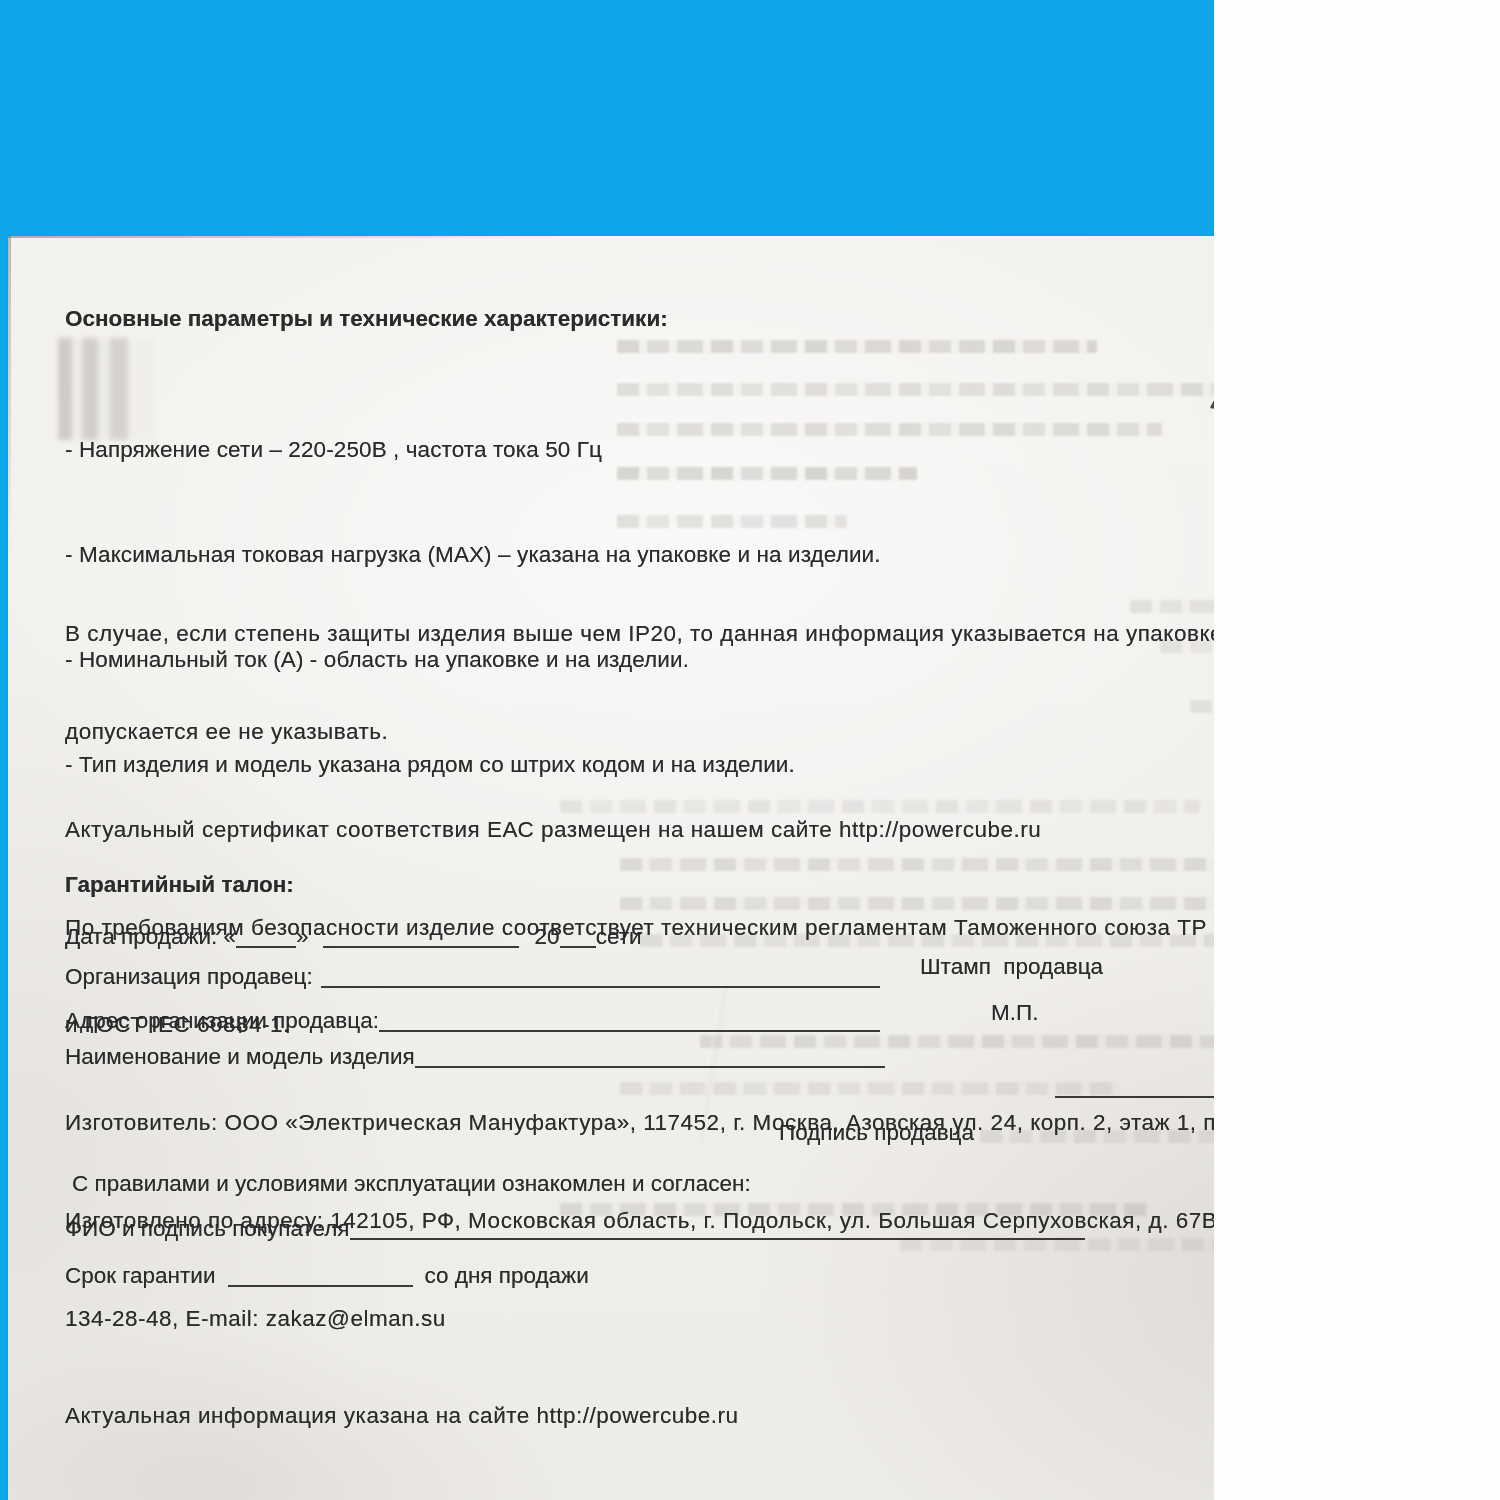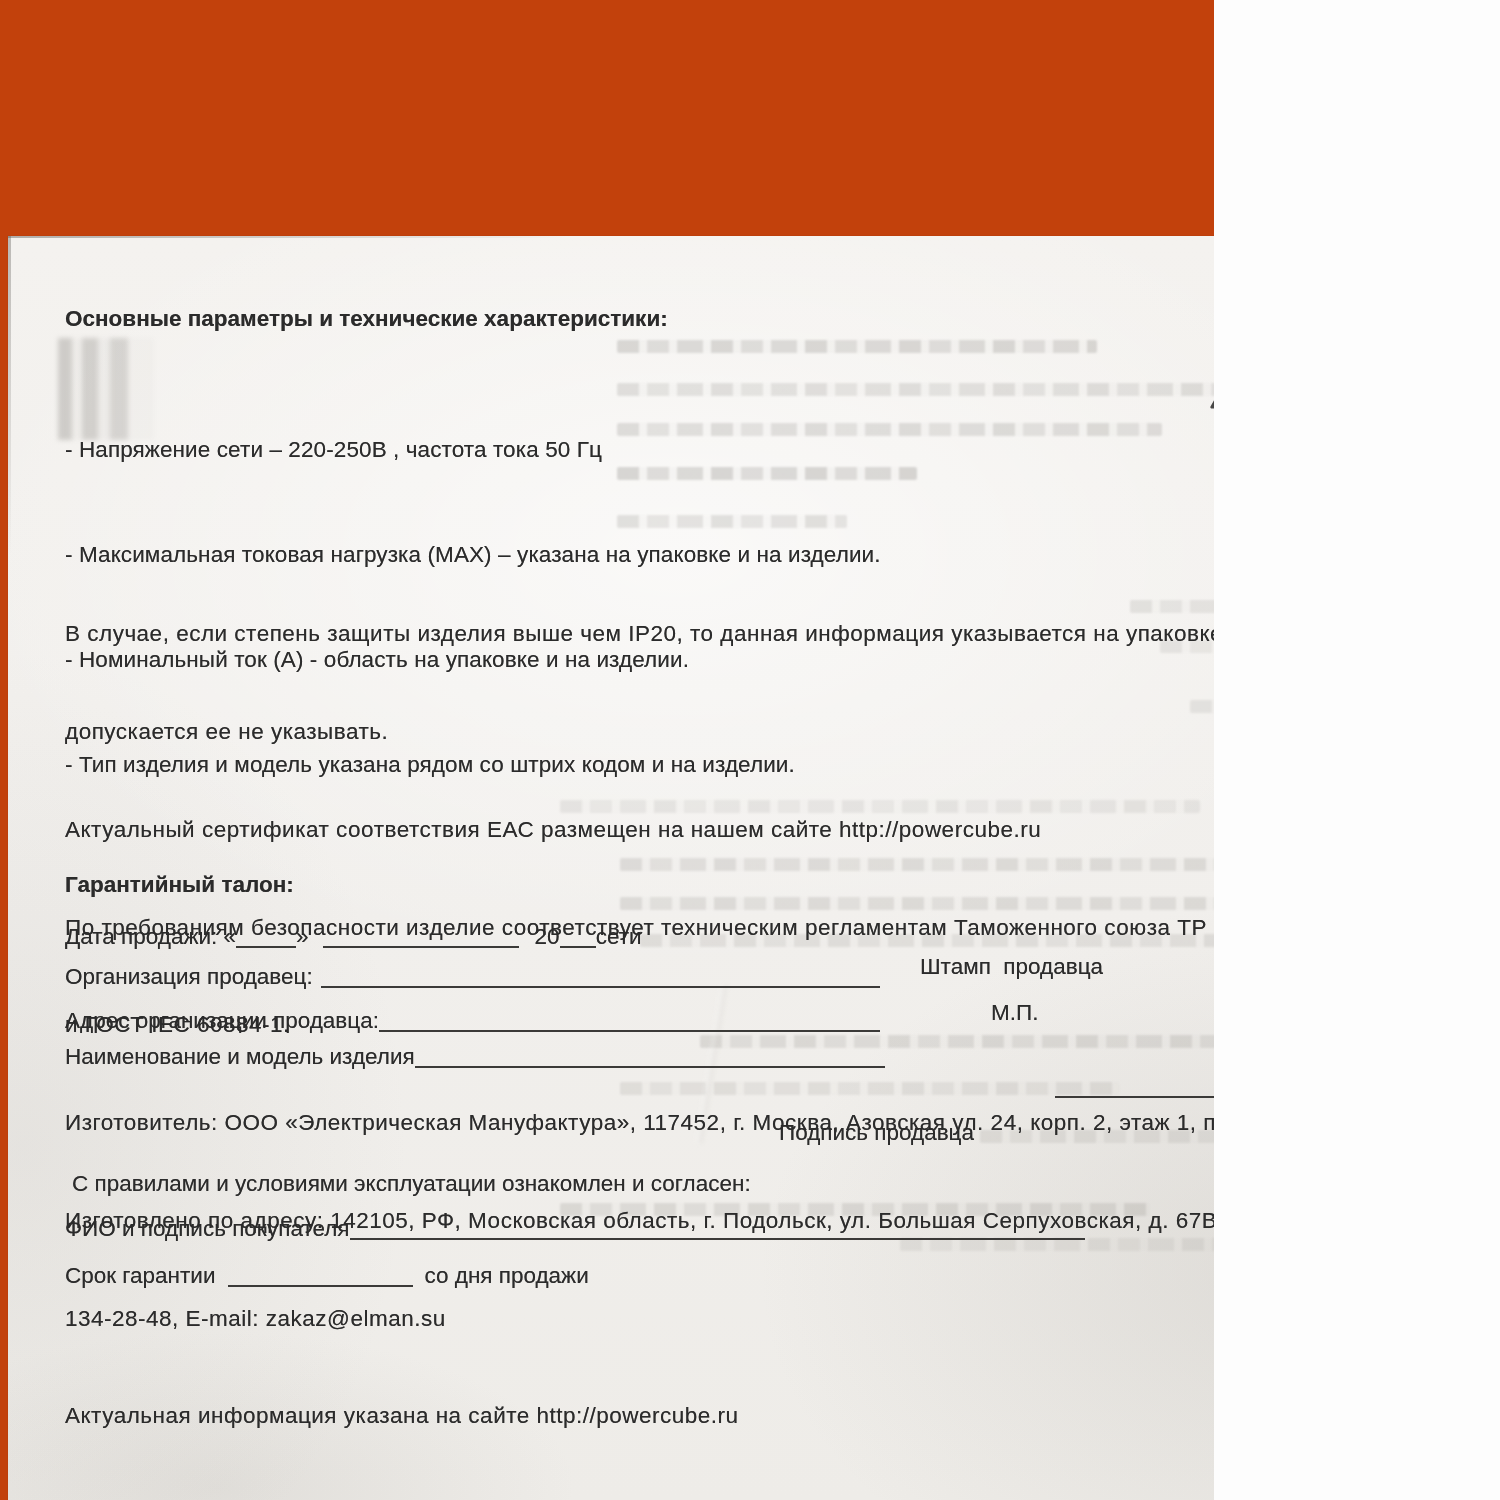--- a/index.html
+++ b/index.html
@@ -1,17 +1,17 @@
 <!DOCTYPE html>
 <html><head>
 <meta charset="utf-8">
 <style>
   html,body{margin:0;padding:0;}
   body{width:1500px;height:1500px;background:#fdfdfd;font-family:"Liberation Sans",sans-serif;}
-  .stage{position:relative;width:1214px;height:1500px;overflow:hidden;background:#c2410c;}
+  .stage{position:relative;width:1214px;height:1500px;overflow:hidden;background:#0ea5e9;}
   .paper{position:absolute;left:8px;top:236px;width:1487px;height:1264px;
     background:
       radial-gradient(1200px 700px at 45% 25%, rgba(255,255,255,.6), rgba(255,255,255,0) 60%),
       radial-gradient(900px 600px at 88% 82%, rgba(175,171,164,.28), rgba(175,171,164,0) 62%),
       radial-gradient(700px 900px at 1% 72%, rgba(172,169,163,.16), rgba(172,169,163,0) 55%),
       radial-gradient(600px 260px at 14% 99%, rgba(170,166,160,.2), rgba(170,166,160,0) 60%),
       linear-gradient(180deg,#f4f2ef 0%,#f1efec 55%,#eeece8 100%);
     box-shadow:0 0 1px rgba(0,0,0,.15);}
   .edge-top{position:absolute;left:0;top:0;width:560px;height:2px;
     background:linear-gradient(90deg,rgba(95,92,88,.45),rgba(95,92,88,0));}

